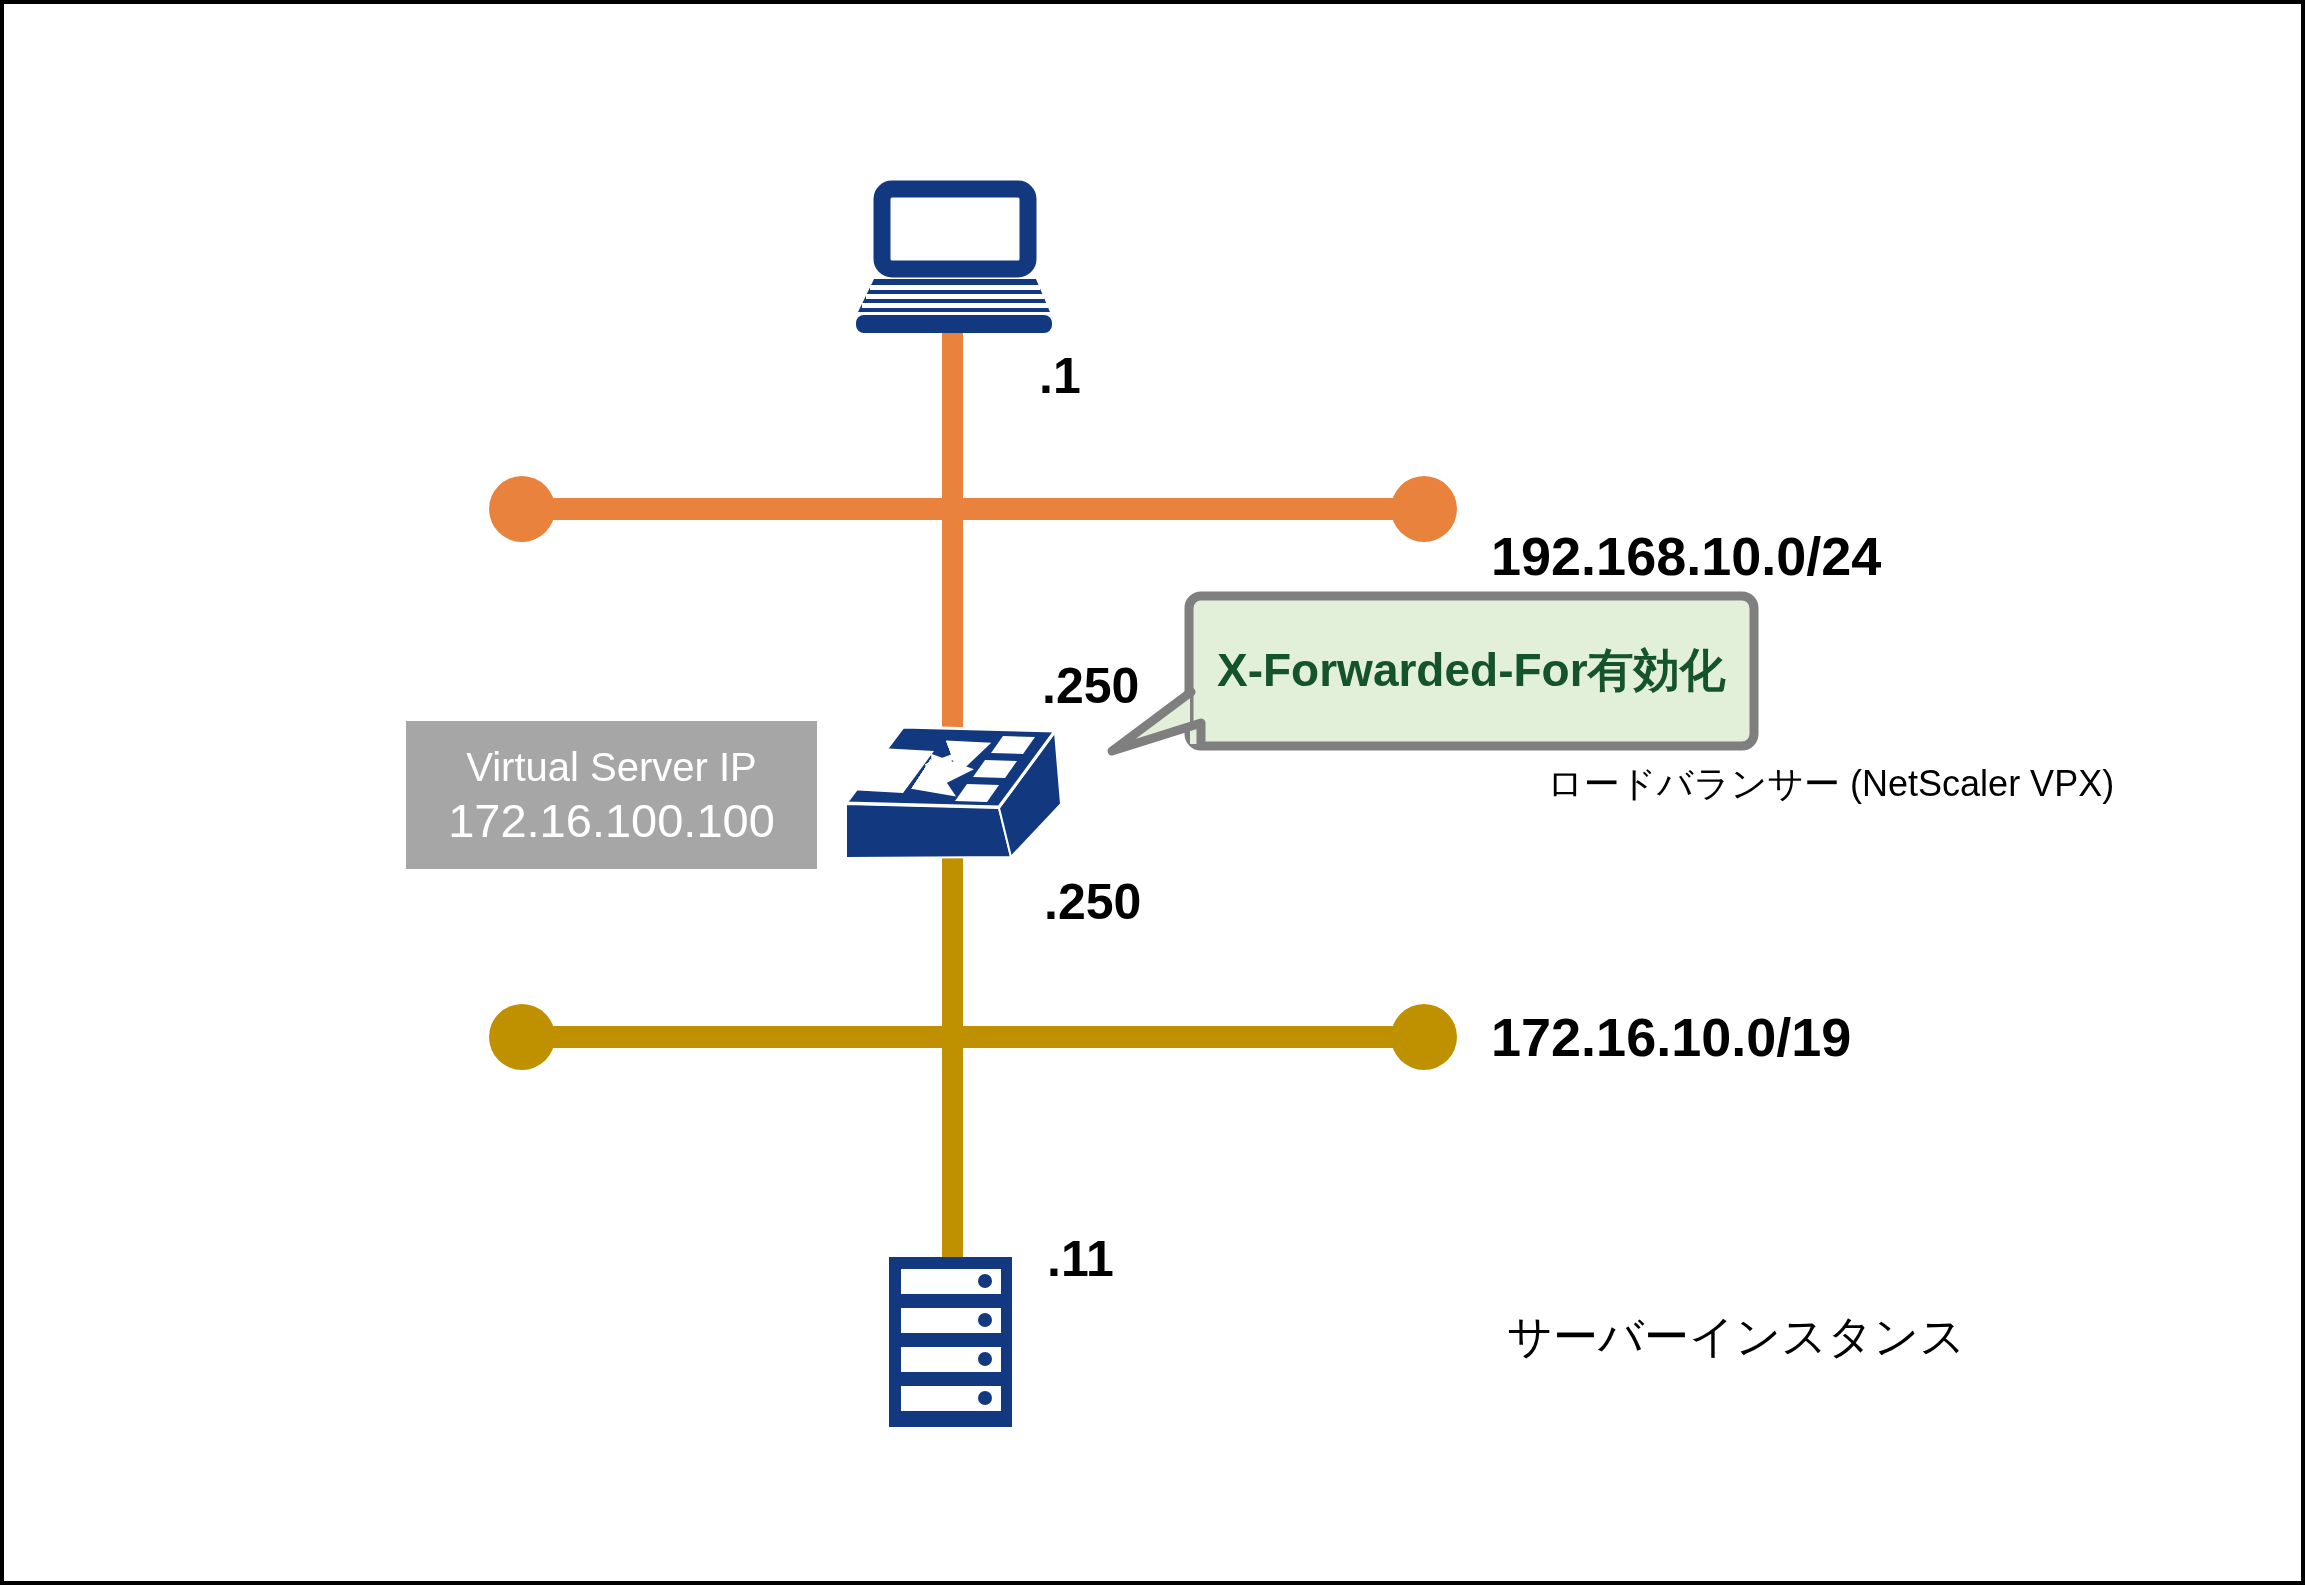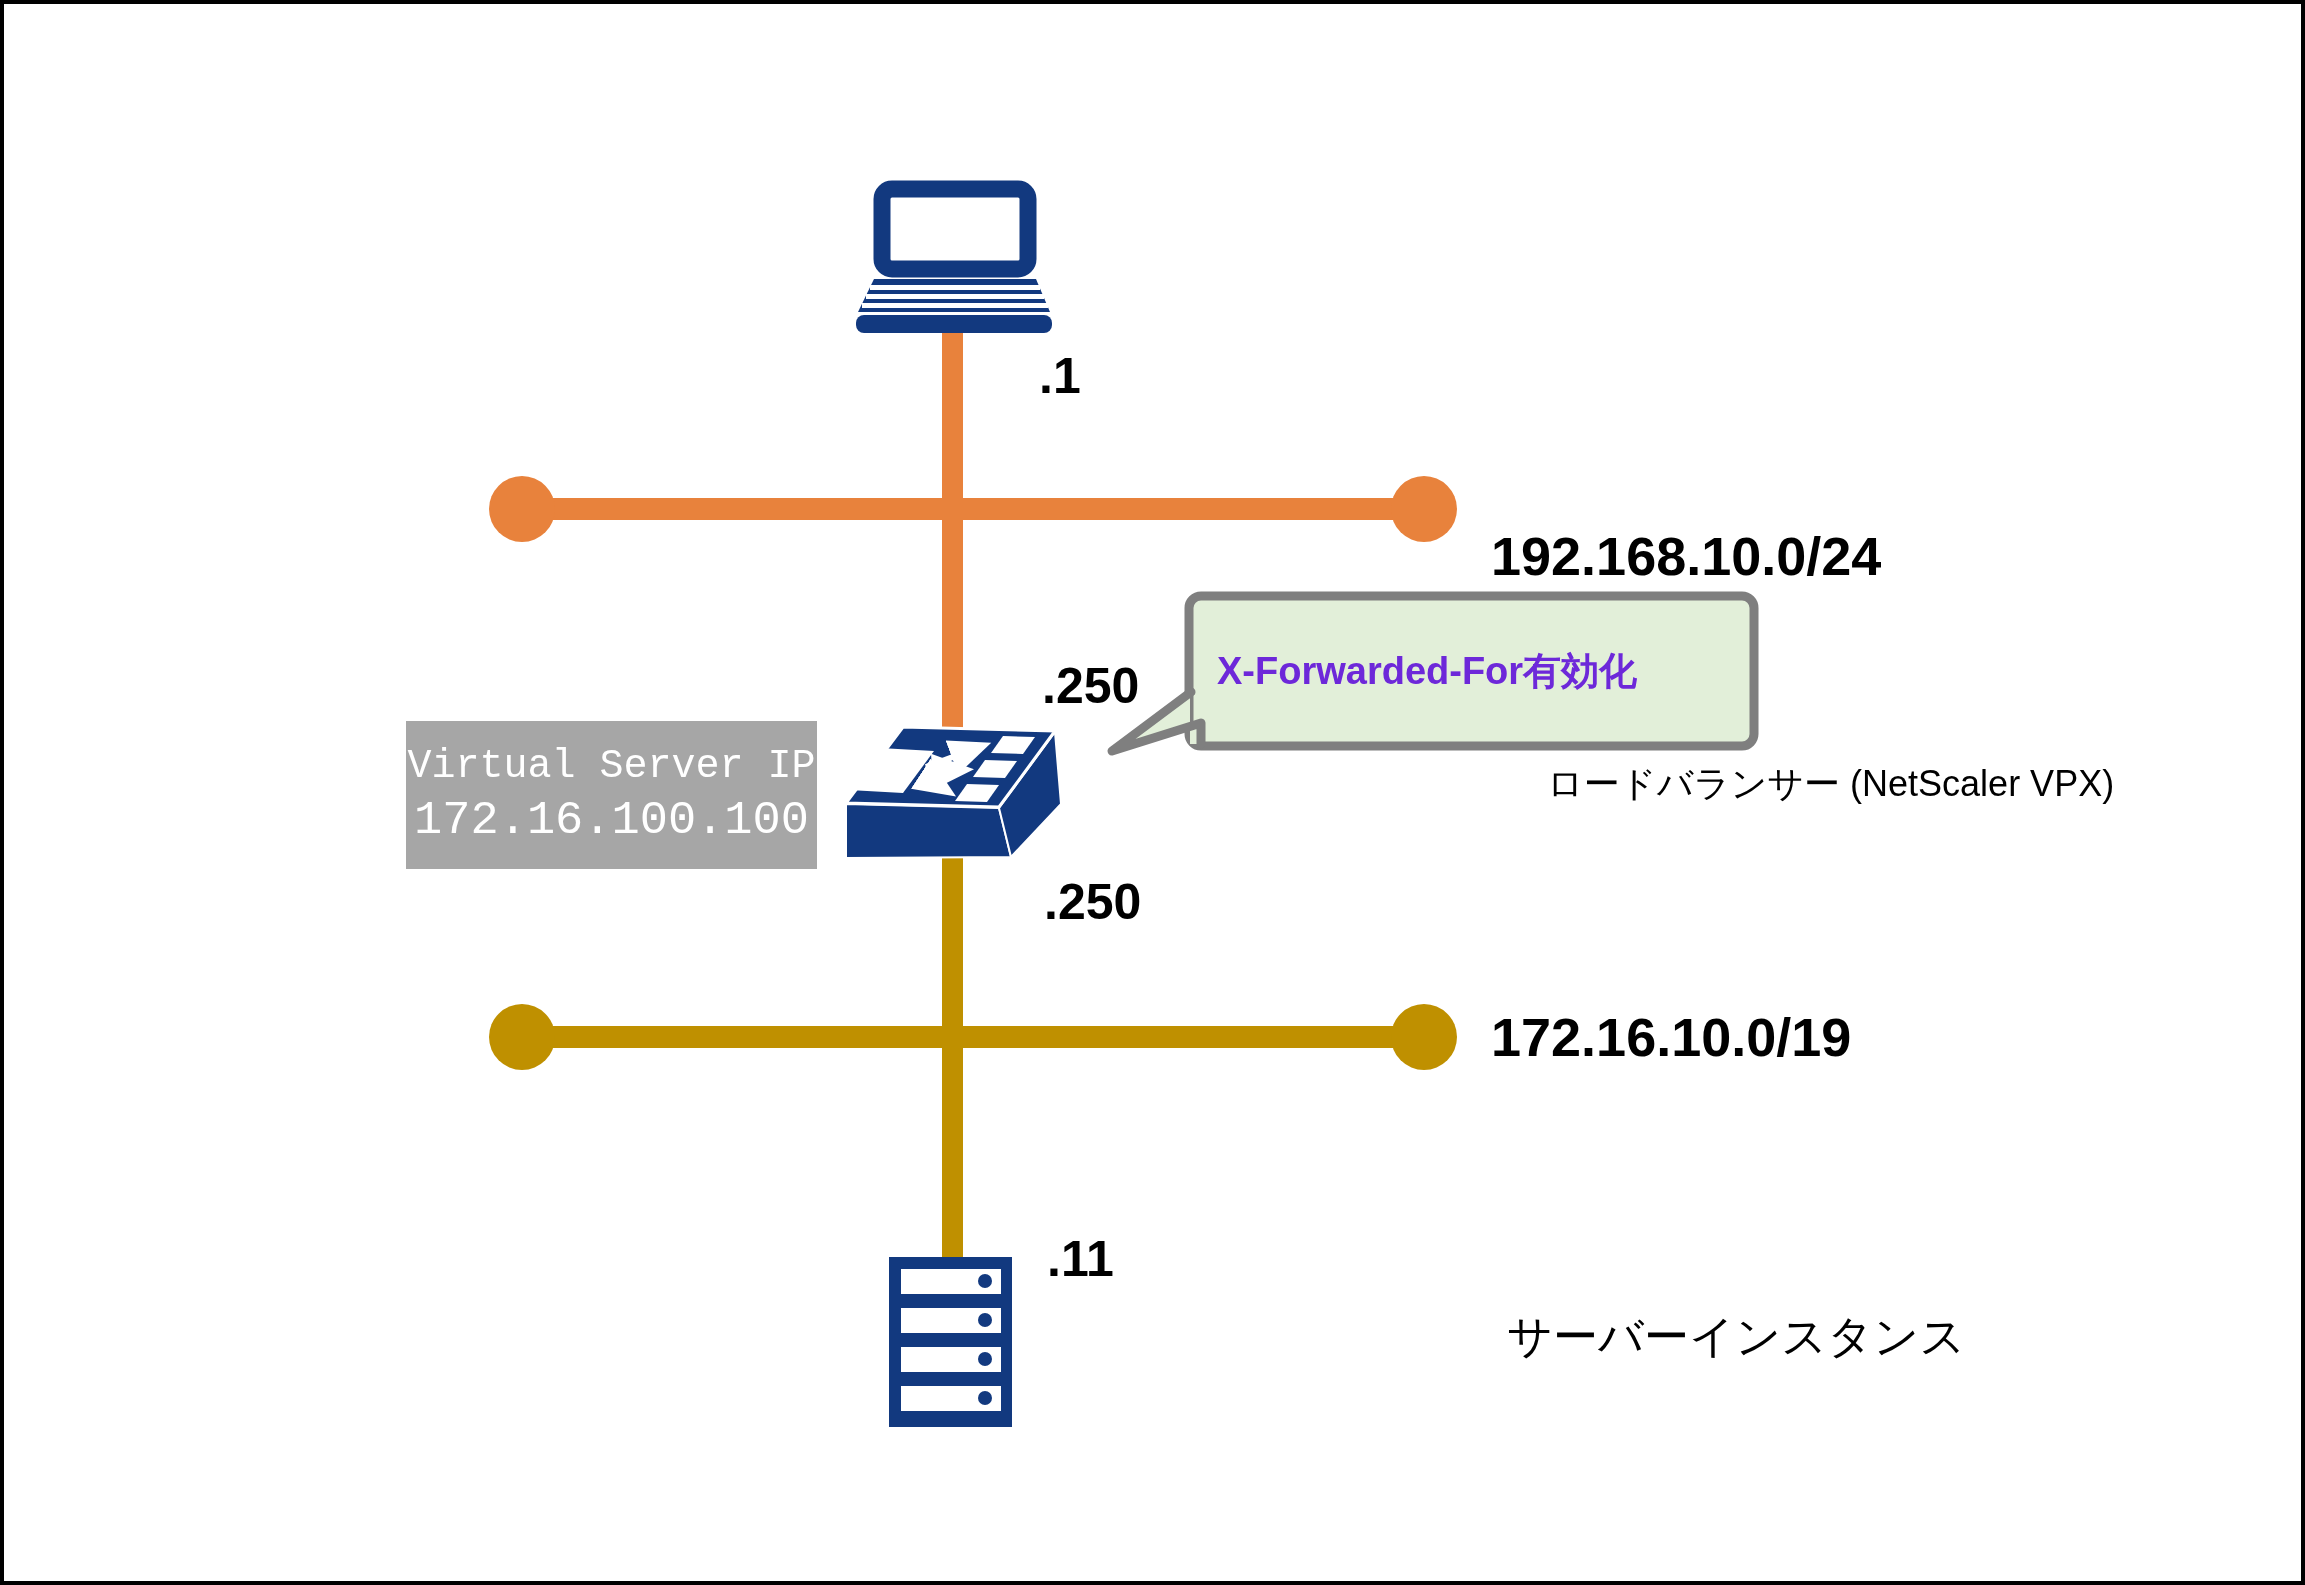--- a/index.html
+++ b/index.html
@@ -15,27 +15,27 @@
     overflow:hidden;
   }
   .layer{position:absolute;left:0;top:0;width:2305px;height:1585px;}
   .lbl{position:absolute;line-height:1;color:#000;white-space:nowrap;}
   .ip{font-size:50px;font-weight:700;}
   .cidr{font-size:54px;font-weight:700;letter-spacing:0px;}
   .jp{font-size:45px;font-weight:400;}
   .callout-text-box{
     position:absolute;left:1185px;top:592px;width:565px;height:150px;
     display:flex;align-items:center;box-sizing:border-box;padding-left:28px;
-    font-size:38px;font-weight:700;color:#6d28d9;white-space:nowrap;
+    font-size:46px;font-weight:700;color:#14532d;white-space:nowrap;
   }
   .vip-box{
     position:absolute;left:402px;top:717px;width:411px;height:148px;
     background:#A6A6A6;color:#ffffff;
     display:flex;flex-direction:column;align-items:center;justify-content:center;
-    gap:10px;text-align:left;font-family:Liberation Mono, monospace;
+    gap:10px;text-align:left;
   }
   .vip-title{font-size:40px;line-height:1;}
   .vip-ip{font-size:47px;line-height:1;}
 </style>
 </head>
 <body>
 
 <div class="canvas">
 
   <svg class="layer" viewBox="0 0 2305 1585">

